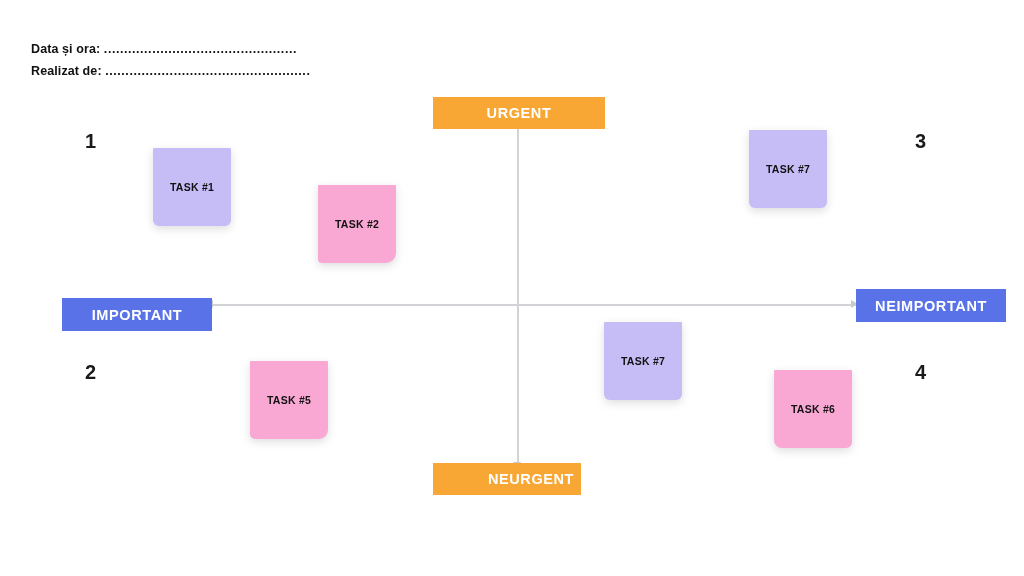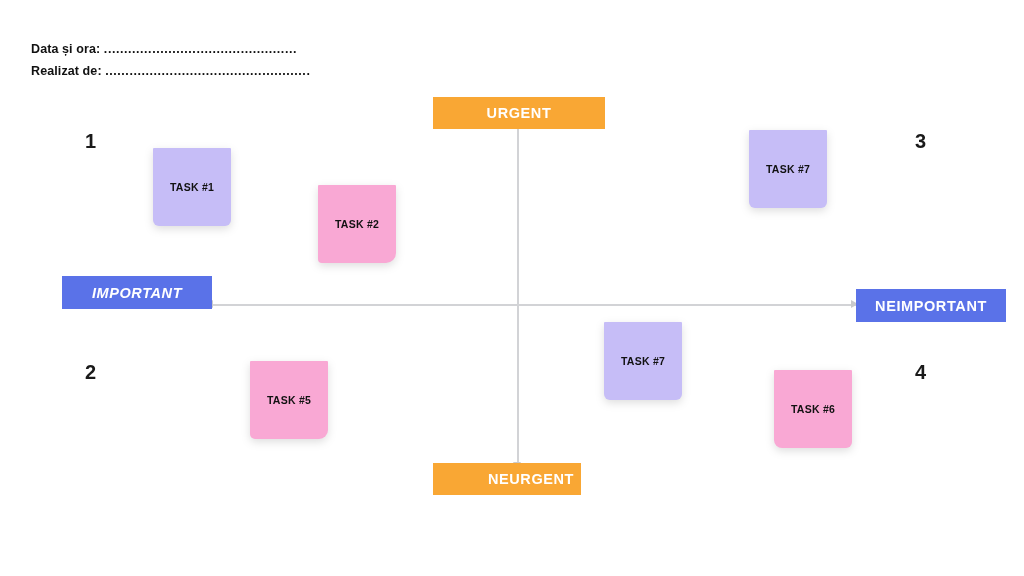--- a/index.html
+++ b/index.html
@@ -105,23 +105,22 @@
   #label-urgent {
     left: 433px; top: 97px; width: 172px; height: 32px;
     background: #f9a734;
   }
   #label-neurgent {
     left: 433px; top: 463px; width: 148px; height: 32px;
     background: #f9a734;
     padding-left: 48px;
   }
   #label-important {
-    left: 62px; top: 276px; width: 150px; height: 33px;
+    left: 62px; top: 298px; width: 150px; height: 33px;
     background: #5a72e8;
-    font-style: italic;
   }
   #label-neimportant {
     left: 856px; top: 289px; width: 150px; height: 33px;
     background: #5a72e8;
   }
 
   
   .quadrant-number {
     position: absolute;
     font-size: 20px;

